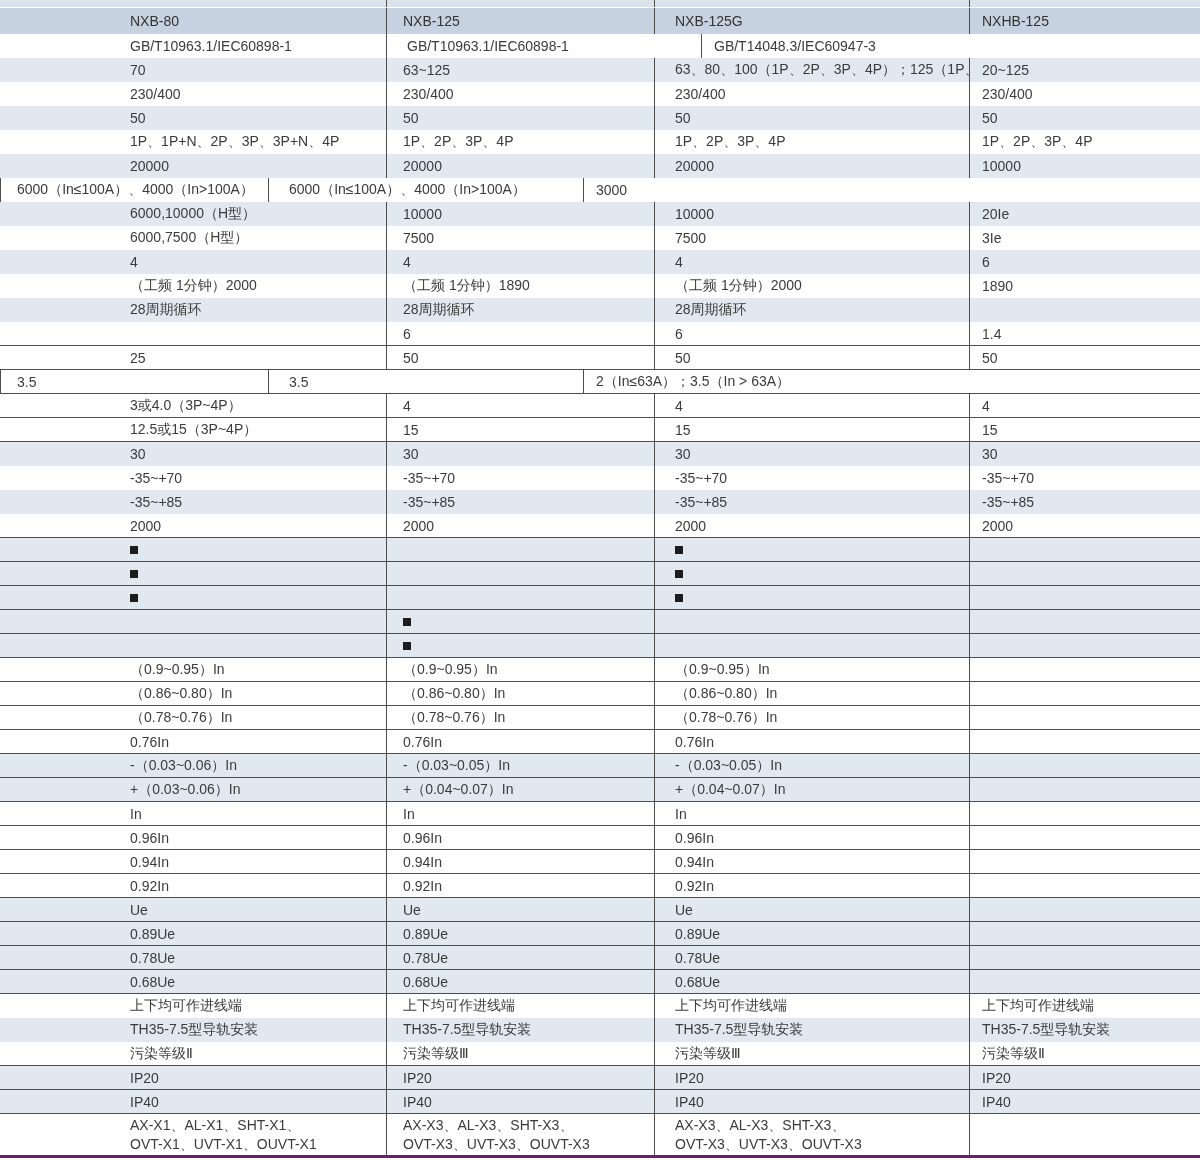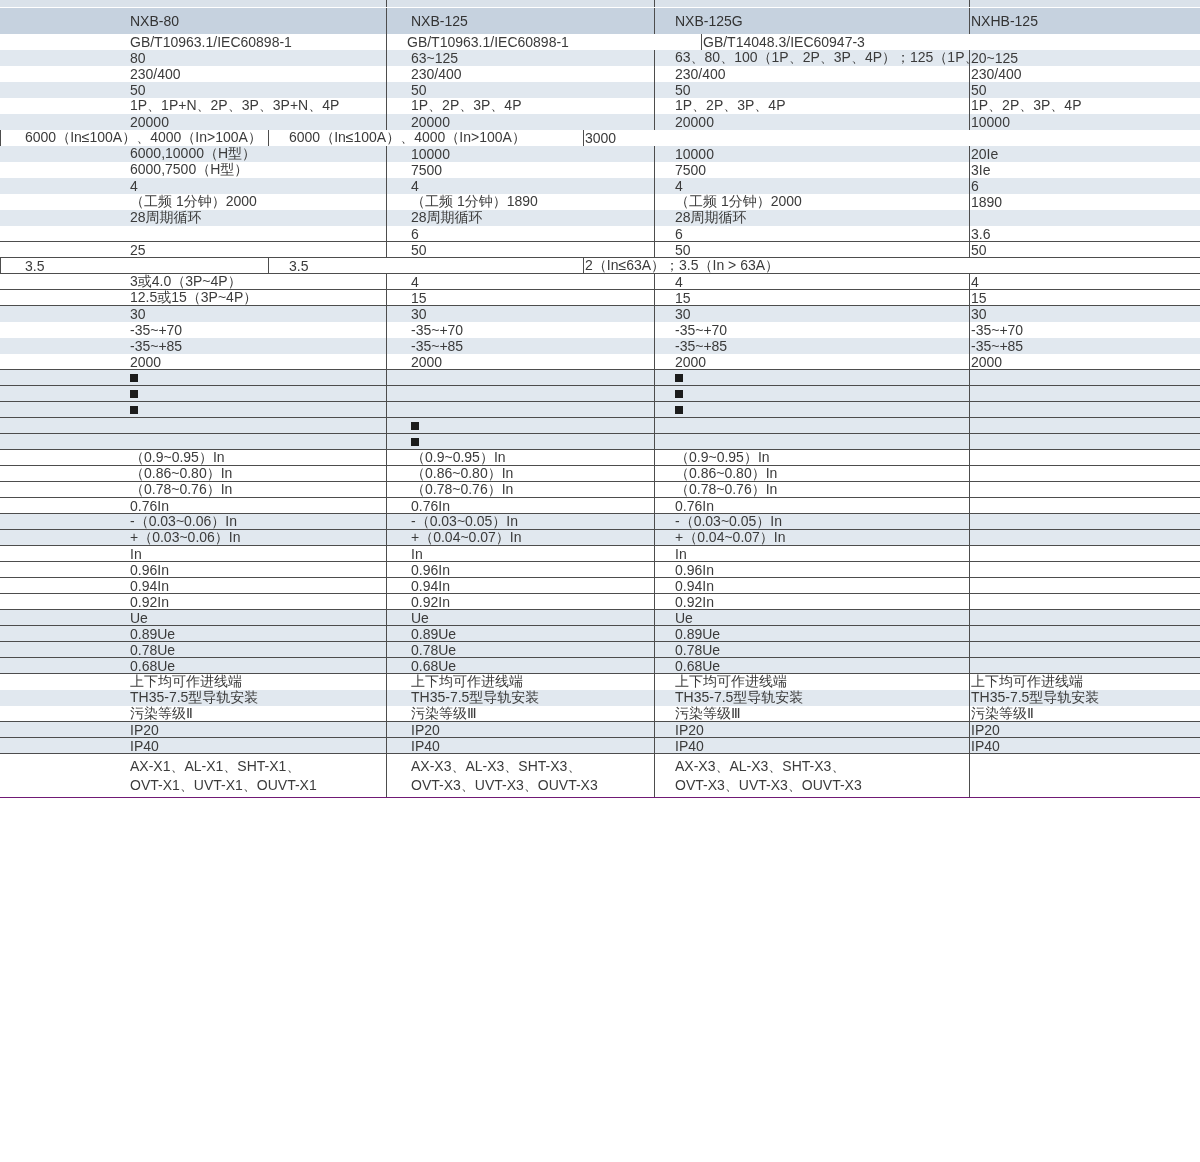--- a/index.html
+++ b/index.html
@@ -1,35 +1,35 @@
 <!DOCTYPE html>
 <html><head>
 <meta charset="utf-8">
 <style>
   html,body{margin:0;padding:0;background:#fff;}
   #page{
     width:1200px;height:1162px;background:#ffffff;overflow:hidden;
     font-family:"Liberation Sans","DejaVu Sans",sans-serif;
   }
-  .row{display:flex;height:16px;box-sizing:border-box;}
+  .row{display:flex;height:24px;box-sizing:border-box;}
   .cell{
     display:flex;align-items:center;box-sizing:border-box;overflow:hidden;
     white-space:nowrap;font-size:14px;color:#3b3b3b;height:100%;
   }
   .c0{width:386px;padding-left:130px;}
-  .c1{width:268px;padding-left:24px;border-left:1px solid #4d4d4d;}
+  .c1{width:268px;padding-left:16px;border-left:1px solid #4d4d4d;}
   .c2{width:315px;padding-left:20px;border-left:1px solid #4d4d4d;}
-  .c3{width:231px;padding-left:1px;border-left:1px solid #4d4d4d;}
+  .c3{width:231px;padding-left:12px;border-left:1px solid #4d4d4d;}
   .topstrip{height:8px;background:#dae2ea;border-bottom:1px solid #ffffff;}
   .header{height:26px;background:#c6d2df;text-align:center;}
   .header .cell{color:#333;}
   .bg-b{background:#e1e8ef;}
   .bg-w{background:#ffffff;}
   .dark{border-bottom:1px solid #4d4d4d;}
-  .tall{height:44px;border-bottom:1px solid #701a75;}
+  .tall{height:44px;border-bottom:3px solid #701a75;}
   .tall .cell{white-space:pre-line;line-height:19px;}
   .sq{display:inline-block;width:8px;height:8px;background:#1c1c1c;}
   .bottom-space{height:4px;background:#ffffff;}
 </style>
 </head>
 <body>
 
 <div id="page">
   <div class="row topstrip">
       <div class="cell c0"></div>
@@ -43,21 +43,21 @@
       <div class="cell c2">NXB-125G</div>
       <div class="cell c3">NXHB-125</div>
     </div>
   <div id="rows">
       <div class="row bg-w">
         <div class="cell c0">GB/T10963.1/IEC60898-1</div>
         <div class="cell c2">GB/T10963.1/IEC60898-1</div>
         <div class="cell c3">GB/T14048.3/IEC60947-3</div>
       </div>
       <div class="row bg-b">
-        <div class="cell c0">80</div>
+        <div class="cell c0">70</div>
         <div class="cell c1">63~125</div>
         <div class="cell c2">63、80、100（1P、2P、3P、4P）；125（1P、2P）</div>
         <div class="cell c3">20~125</div>
       </div>
       <div class="row bg-w">
         <div class="cell c0">230/400</div>
         <div class="cell c1">230/400</div>
         <div class="cell c2">230/400</div>
         <div class="cell c3">230/400</div>
       </div>
@@ -111,21 +111,21 @@
       <div class="row bg-b">
         <div class="cell c0">28周期循环</div>
         <div class="cell c1">28周期循环</div>
         <div class="cell c2">28周期循环</div>
         <div class="cell c3"></div>
       </div>
       <div class="row bg-w dark">
         <div class="cell c0"></div>
         <div class="cell c1">6</div>
         <div class="cell c2">6</div>
-        <div class="cell c3">3.6</div>
+        <div class="cell c3">1.4</div>
       </div>
       <div class="row bg-w dark">
         <div class="cell c0">25</div>
         <div class="cell c1">50</div>
         <div class="cell c2">50</div>
         <div class="cell c3">50</div>
       </div>
       <div class="row bg-w dark">
         <div class="cell c1">3.5</div>
         <div class="cell c2">3.5</div>

